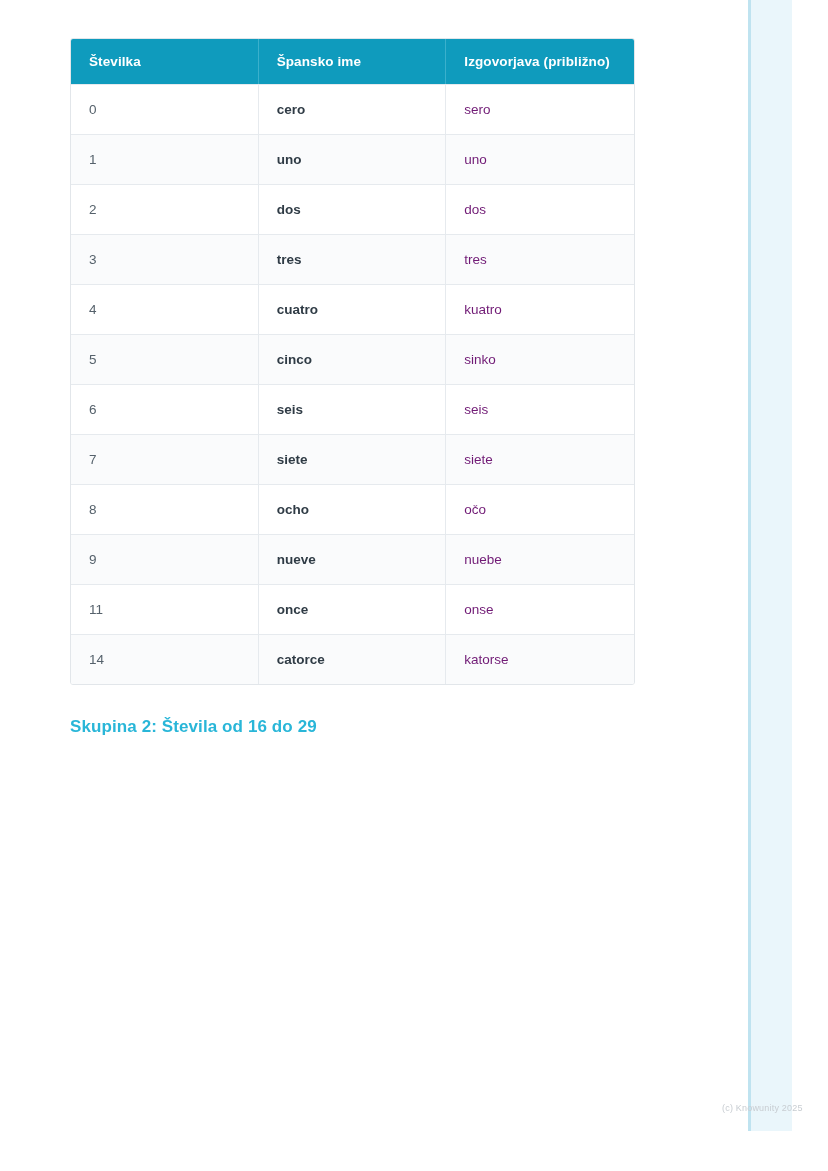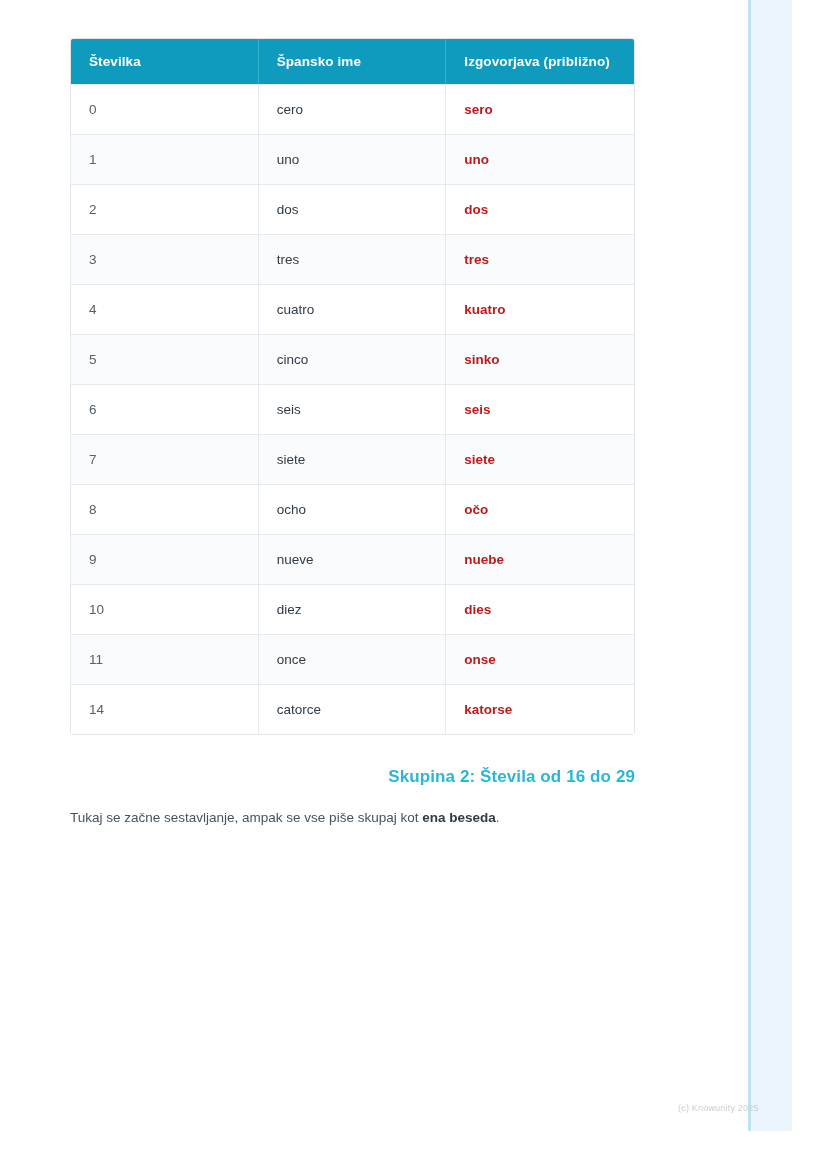--- a/index.html
+++ b/index.html
@@ -77,42 +77,41 @@
     border-right: 1px solid #e6eaee;
     color: #46525c;
     vertical-align: middle;
     font-size: 13.5px;
   }
   table.numbers td:last-child { border-right: none; }
   table.numbers tbody tr:nth-child(even) td { background: #fafbfc; }
   table.numbers tbody tr:nth-child(odd) td { background: #ffffff; }
 
   table.numbers td.num { width: 124px; color: #55616b; }
-  table.numbers td.esp { width: 172px; font-weight: normal; color: #2f3b45; }
-  table.numbers td.pron { color: #b91c1c; font-weight: bold; }
+  table.numbers td.esp { width: 172px; font-weight: bold; color: #2f3b45; }
+  table.numbers td.pron { color: #701a75; }
 
   h2.section-title {
     color: #29b6d8;
     font-size: 17px;
     font-weight: bold;
     margin: 32px 0 0 0;
     letter-spacing: 0.1px;
-    text-align: right;
   }
   p.section-text {
     font-size: 13.5px;
     color: #46525c;
     margin: 21px 0 0 0;
     line-height: 1.5;
   }
   p.section-text b { color: #2f3b45; font-weight: bold; }
 
   .footer {
     position: absolute;
-    left: 678px;
+    left: 722px;
     top: 1103px;
     font-size: 9px;
     color: #c8cdd2;
     letter-spacing: 0.2px;
   }
 </style>
 </head>
 <body>
 
 <div class="page">
@@ -175,38 +174,32 @@
           <td class="num">8</td>
           <td class="esp">ocho</td>
           <td class="pron">očo</td>
         </tr>
         <tr>
           <td class="num">9</td>
           <td class="esp">nueve</td>
           <td class="pron">nuebe</td>
         </tr>
         <tr>
-          <td class="num">10</td>
-          <td class="esp">diez</td>
-          <td class="pron">dies</td>
-        </tr>
-        <tr>
           <td class="num">11</td>
           <td class="esp">once</td>
           <td class="pron">onse</td>
         </tr>
         <tr>
           <td class="num">14</td>
           <td class="esp">catorce</td>
           <td class="pron">katorse</td>
         </tr>
       </tbody>
     </table>
 
     <h2 class="section-title">Skupina 2: Števila od 16 do 29</h2>
 
-    <p class="section-text"><span>Tukaj se začne sestavljanje, ampak se vse piše skupaj kot </span><b>ena beseda</b><span>.</span></p>
 
   </div>
 
   <div class="footer">(c) Knowunity 2025</div>
 
 </div>
 
 </body></html>

